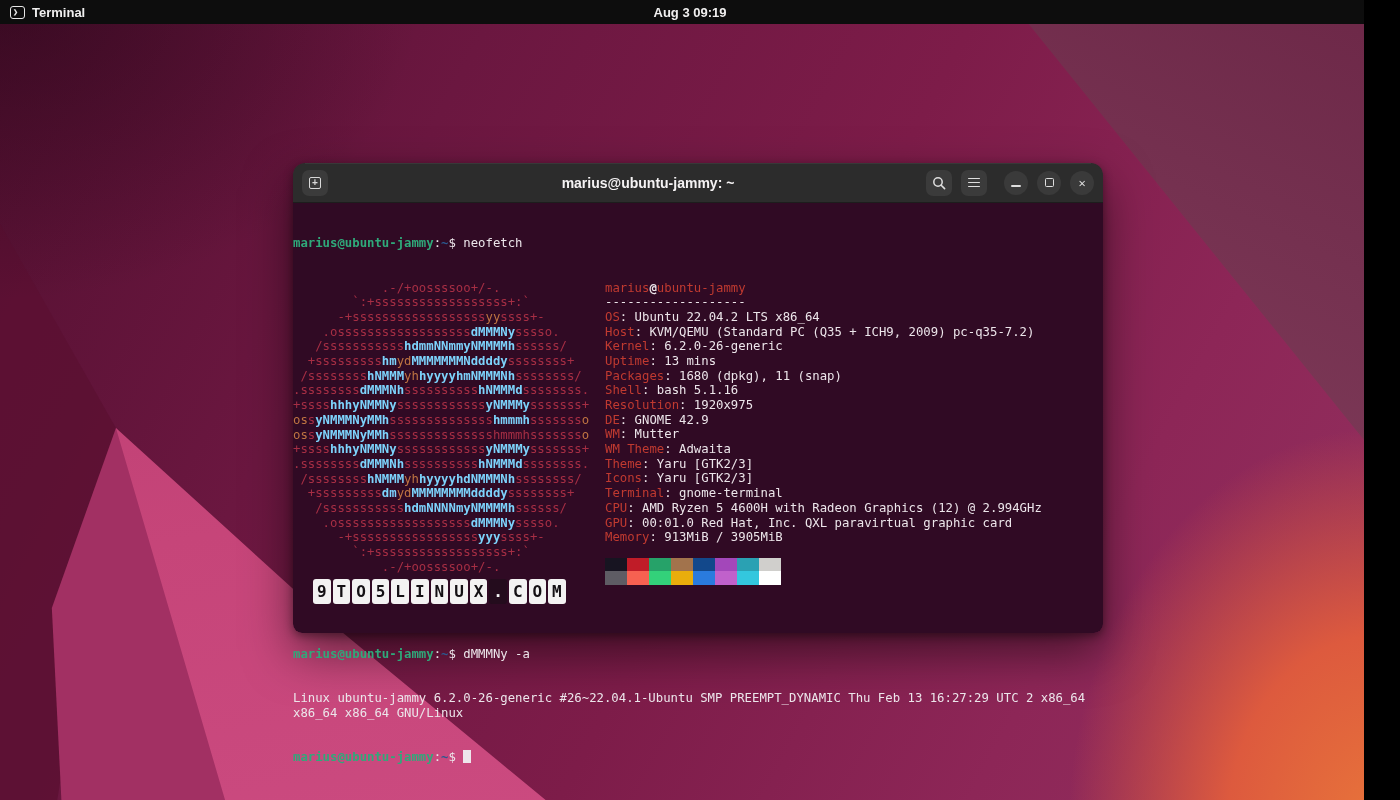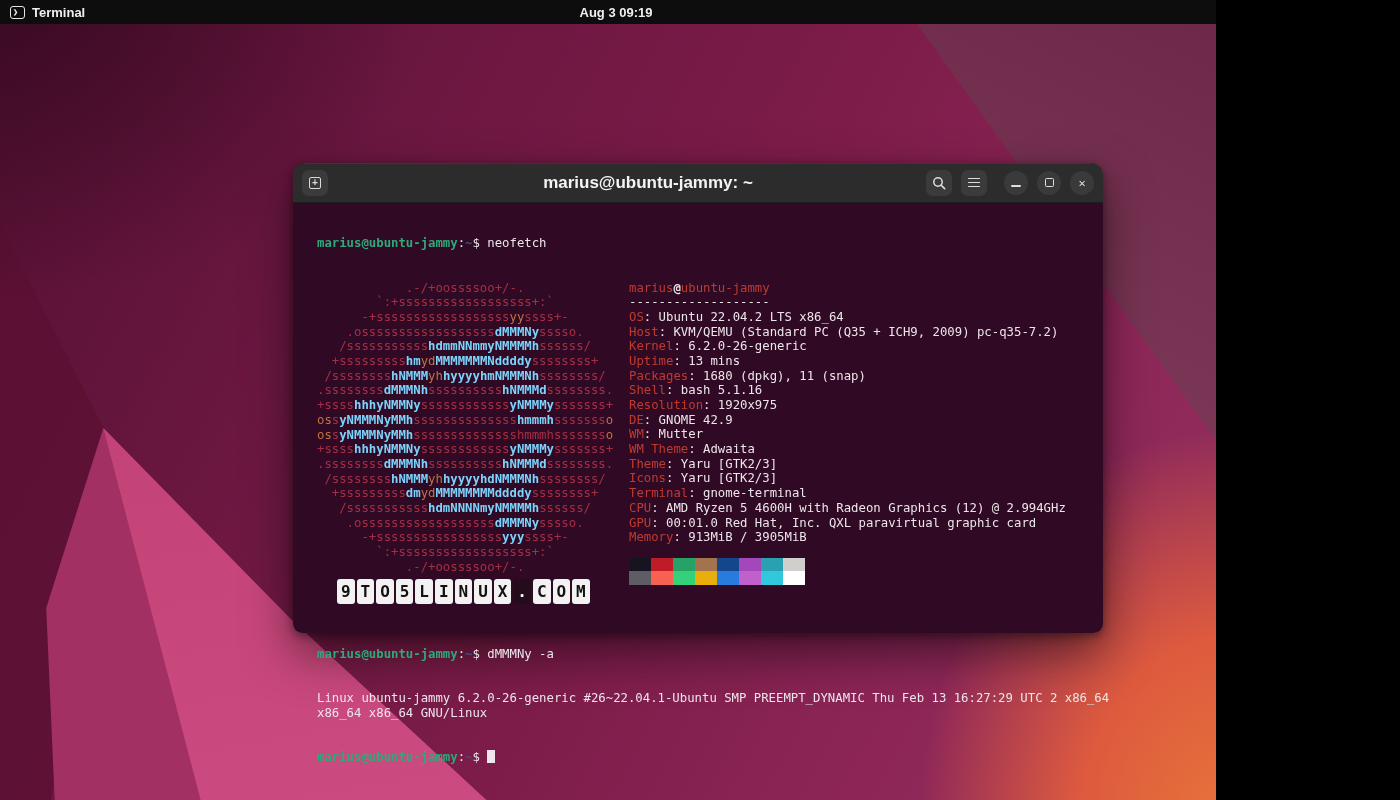--- a/index.html
+++ b/index.html
@@ -1,17 +1,17 @@
 <!DOCTYPE html>
 <html><head>
 <meta charset="utf-8">
 <style>
   * { margin:0; padding:0; box-sizing:border-box; }
   html,body { width:1400px; height:800px; overflow:hidden; background:#000; }
-  .desktop { position:relative; width:1216px; height:800px; overflow:hidden;
+  .desktop { position:relative; width:1364px; height:800px; overflow:hidden;
              font-family:"Liberation Sans", sans-serif;
              background:linear-gradient(118deg,#541031 0%,#6b1740 28%,#7d1c49 55%,#8d2657 78%,#93315f 100%); }
 
   
   .wp { position:absolute; inset:0; }
   .f-topright { clip-path:polygon(74% 0, 100% 0, 100% 55%);
                 background:linear-gradient(205deg,#6d2848 0%,#84425f 55%,#8f4a67 100%); }
   .f-left-dark { clip-path:polygon(0 28%, 8.5% 53.5%, 4.2% 100%, 0 100%);
                  background:#5c1133; opacity:.85; }
   .f-fan-med { clip-path:polygon(8.5% 53.5%, 3.8% 76%, 4.5% 100%, 30% 100%);
@@ -33,39 +33,39 @@
 
   
   .window { position:absolute; left:293px; top:163px; width:810px; height:470px;
             border-radius:12px 12px 9px 9px; z-index:20;
             box-shadow:0 20px 48px rgba(0,0,0,.5), 0 3px 10px rgba(0,0,0,.4); }
   .titlebar { position:absolute; top:0; left:0; right:0; height:40px; background:#2c2c2c;
               border-radius:12px 12px 0 0; border-bottom:1px solid #1d1d1d;
               display:flex; align-items:center; padding:0 9px; }
   .titlebar::before { content:""; position:absolute; top:0; left:12px; right:12px; height:1px; background:rgba(255,255,255,.06); }
   .tb-title { position:absolute; left:100px; right:200px; text-align:center; color:#f5f3f4;
-              font-size:17px; font-weight:700; pointer-events:none; }
+              font-size:14px; font-weight:700; pointer-events:none; }
   .tb-btn { border:none; outline:none; cursor:pointer; display:inline-flex; align-items:center;
             justify-content:center; background:#3b3b3b; color:#dedede; }
   .tb-btn.sq { width:26px; height:26px; border-radius:7px; }
   .tb-btn.circ { width:24px; height:24px; border-radius:50%; background:#3a3a3a; }
   .tb-right { margin-left:auto; display:flex; align-items:center; gap:9px; }
   .gap-left { margin-left:8px; }
   .newtab-icon { position:relative; width:12px; height:12px; border:1.4px solid #d9d9d9; border-radius:2px; display:inline-block; }
   .newtab-icon::after { content:"+"; position:absolute; left:50%; top:50%; transform:translate(-50%,-54%);
                         font-size:10px; line-height:10px; color:#d9d9d9; font-weight:700; }
   .menu-icon { display:inline-flex; flex-direction:column; gap:2.5px; }
   .menu-icon i { width:12px; height:1.6px; background:#dedede; border-radius:1px; }
   .min-icon { width:10px; height:1.8px; background:#dedede; border-radius:1px; margin-top:7px; }
   .max-icon { width:9px; height:9px; border:1.4px solid #dedede; border-radius:1.5px; display:inline-block; }
   .close-icon { font-size:12px; line-height:12px; color:#dedede; font-weight:700; font-family:"DejaVu Sans Mono",monospace; }
 
   
   .term-body { position:absolute; top:40px; left:0; right:0; bottom:0; background:#300a24;
-               border-radius:0 0 9px 9px; padding:4px 24px; cursor:text;
+               border-radius:0 0 9px 9px; padding:4px 0; cursor:text;
                font-family:"DejaVu Sans Mono", monospace; font-size:12.3px; line-height:14.7px;
                color:#ece5ea; white-space:pre; }
   .term-line { height:14.7px; }
   .p-user { color:#2fa97a; font-weight:700; }
   .p-sep { color:#ece5ea; }
   .p-path { color:#2a5a8f; font-weight:700; }
   .p-dollar { color:#ece5ea; }
   .cursor { display:inline-block; width:7.4px; height:13px; background:#eee6ec; vertical-align:-2px; }
 
   .neofetch { position:relative; height:337px; }

